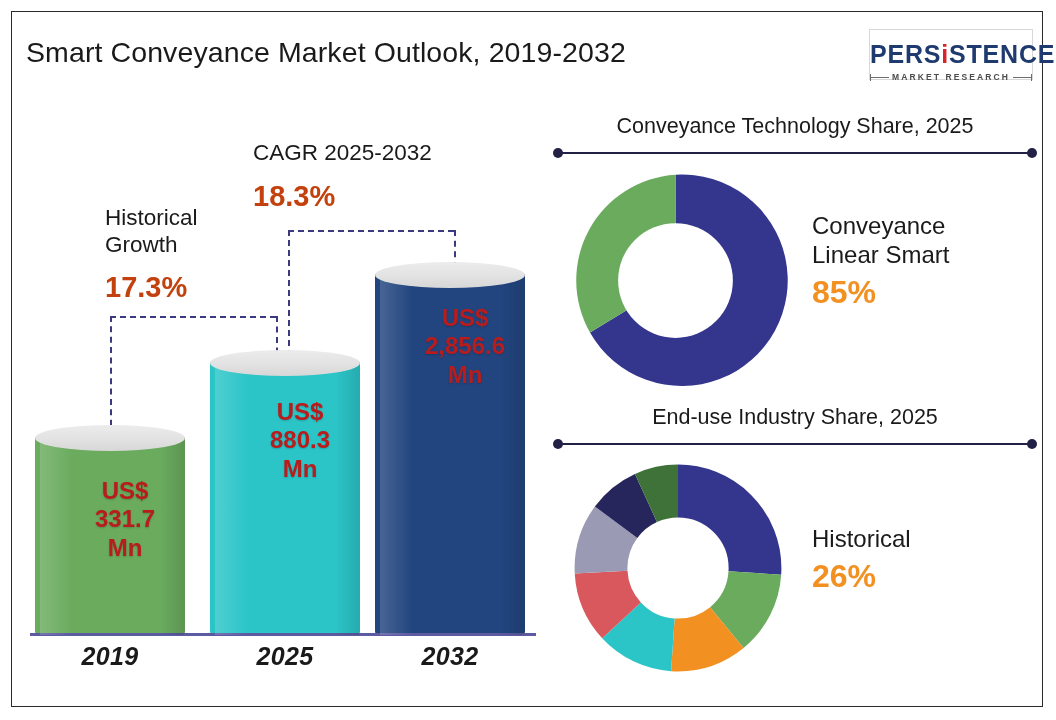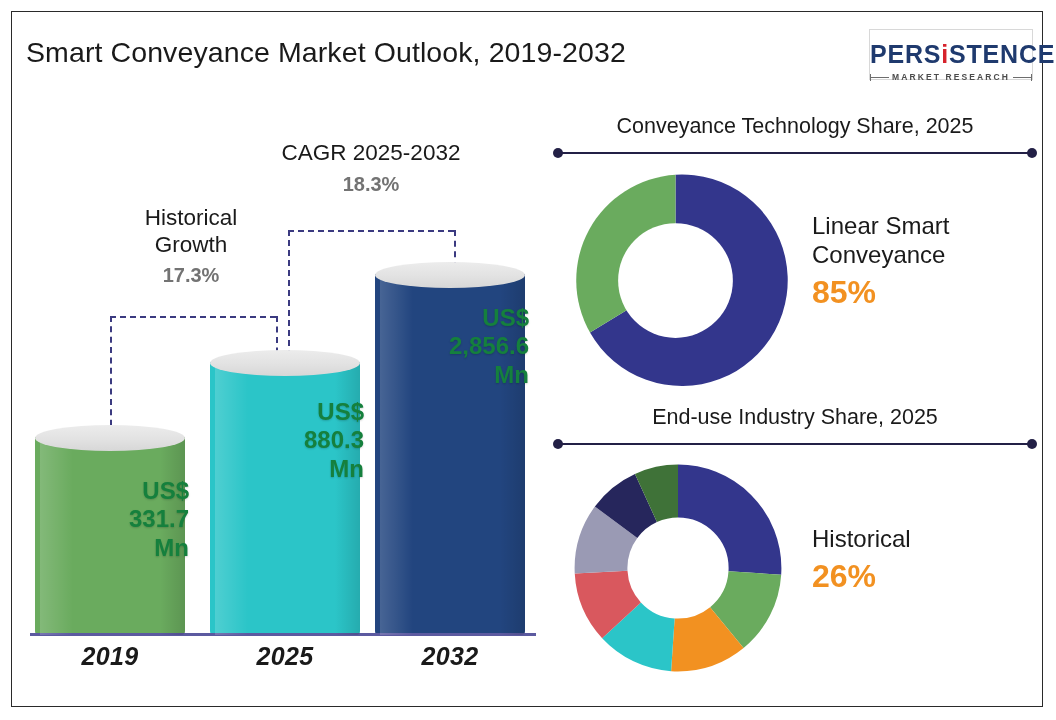--- a/index.html
+++ b/index.html
@@ -150,24 +150,24 @@
     left: 3%;
     top: 12px;
     bottom: 0;
     width: 22%;
     background: linear-gradient(90deg, rgba(255,255,255,0.17) 0%, rgba(255,255,255,0) 100%);
     z-index: 2;
   }
 
   .cyl-value {
     position: absolute;
-    left: 4px;
+    left: 15px;
     width: 100%;
-    text-align: right;
-    color: #15803d;
+    text-align: center;
+    color: #b91c1c;
     font-weight: 700;
     font-size: 24px;
     line-height: 1.18;
     z-index: 4;
     text-shadow: 0 1px 2px rgba(0,0,0,0.18);
   }
 
   .year-label {
     position: absolute;
     width: 160px;
@@ -190,33 +190,32 @@
   }
   .bracket-h {
     border-top-width: 2px;
   }
   .bracket-v {
     border-left-width: 2px;
   }
 
   .callout {
     position: absolute;
-    text-align: center;
     line-height: 1.18;
   }
   .callout .c-title {
     font-size: 22.5px;
     color: #1a1a1a;
     font-weight: 400;
   }
   .callout .c-pct {
-    font-size: 20px;
-    color: #737373;
+    font-size: 29px;
+    color: #c2410c;
     font-weight: 700;
-    margin-top: 6px;
+    margin-top: 12px;
   }
 
   
   .right-panel {
     position: absolute;
     left: 540px;
     top: 100px;
     width: 510px;
     height: 610px;
   }
@@ -372,22 +371,22 @@
       <svg width="225" height="225" viewBox="0 0 100 100">
 
         <path fill="#33368c" d="M 50 50 L 50 3 A 47 47 0 1 1 12.0 73.1 Z"></path>
 
         <path fill="#6aab5e" d="M 50 50 L 12.0 73.1 A 47 47 0 0 1 50 3 Z"></path>
         <circle cx="50" cy="50" r="25.5" fill="#ffffff"></circle>
       </svg>
     </div>
 
     <div class="donut-label" style="left:272px; top:112px; width:215px;">
+      <div class="dl-name">Conveyance</div>
       <div class="dl-name">Linear Smart</div>
-      <div class="dl-name">Conveyance</div>
       <div class="dl-pct">85%</div>
     </div>
 
     <div class="section-head" style="top:305px;">
       <div class="sh-text">End-use Industry Share, 2025</div>
       <div class="sh-rule">
         <span class="dot l"></span>
         <span class="line"></span>
         <span class="dot r"></span>
       </div>

